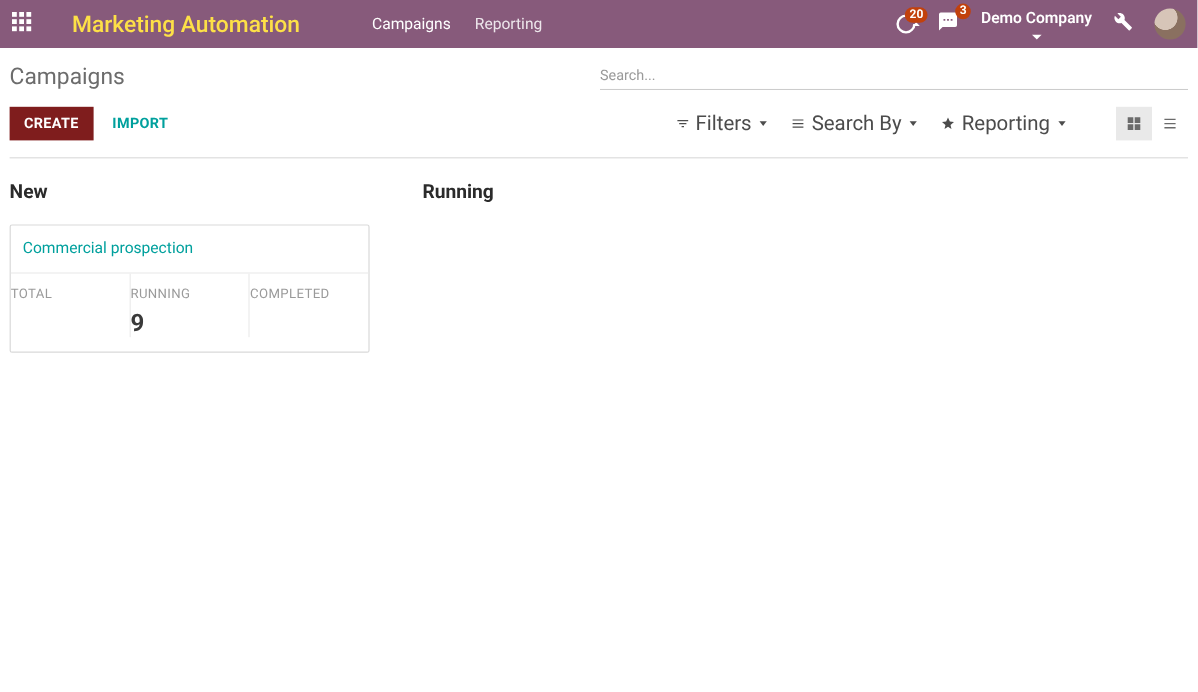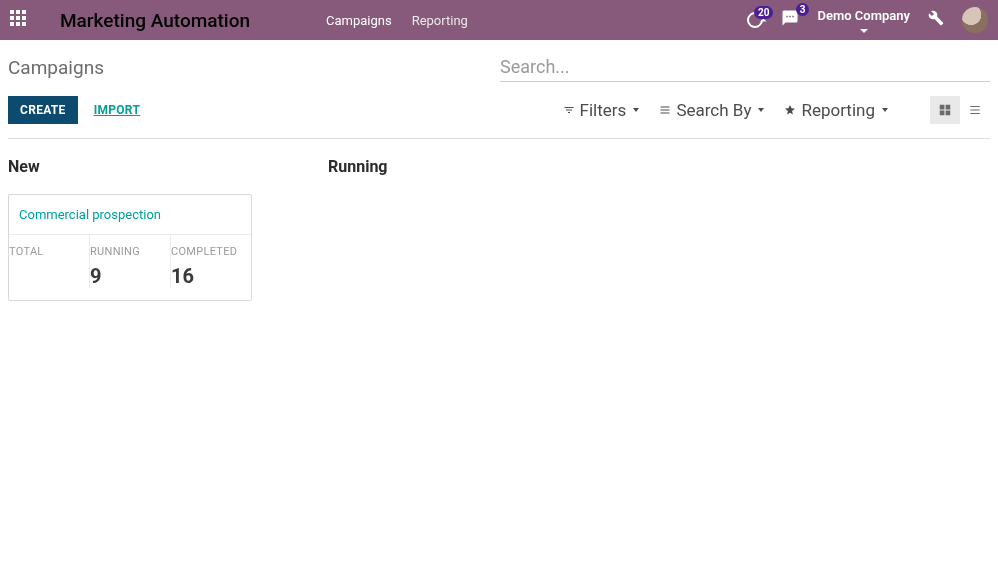--- a/index.html
+++ b/index.html
@@ -2,62 +2,62 @@
 <html><head>
   <meta charset="utf-8">
   <style>
     * { margin: 0; padding: 0; box-sizing: border-box; font-family: -apple-system, BlinkMacSystemFont, "Segoe UI", Roboto, sans-serif; }
     body { background: #fff; width: 998px; height: 577px; overflow: hidden; }
 
     
     .topnav { background: #875A7B; height: 40px; display: flex; align-items: center; color: #fff; padding: 0 10px 0 8px; }
     .apps-icon { width: 20px; height: 20px; display: grid; grid-template-columns: repeat(3,4px); grid-template-rows: repeat(3,4px); gap: 2px; cursor: pointer; margin-left: 2px; margin-right: 30px; }
     .apps-icon span { background: #fff; width: 4px; height: 4px; }
-    .brand { font-size: 19px; font-weight: 500; color: #000000; margin-right: 76px; }
+    .brand { font-size: 19px; font-weight: 500; color: #fde047; margin-right: 60px; }
     .nav-links { display: flex; gap: 20px; }
     .nav-link { color: rgba(255,255,255,.85); font-size: 13px; cursor: pointer; }
     .nav-link.active { color: #fff; }
     .nav-spacer { flex: 1; }
     .nav-right { display: flex; align-items: center; gap: 18px; }
     .badge-wrap { position: relative; display: flex; align-items: center; cursor: pointer; }
     .timer-icon { width: 16px; height: 16px; border: 2px solid #fff; border-top-color: transparent; border-radius: 50%; transform: rotate(45deg); position: relative; }
     .timer-icon::after { content:''; position:absolute; top:-4px; right:-2px; border:3px solid transparent; border-bottom-color:#fff; transform: rotate(-45deg);}
     .chat-icon svg { width:18px; height:18px; fill:#fff; }
-    .badge { position: absolute; top: -6px; right: -10px; background: #4c1d95; color:#fff; font-size:10px; font-weight:700; padding:1px 4px; border-radius:8px; line-height:1.1; }
+    .badge { position: absolute; top: -6px; right: -10px; background: #c2410c; color:#fff; font-size:10px; font-weight:700; padding:1px 4px; border-radius:8px; line-height:1.1; }
     .company-switch { display:flex; align-items:center; gap:6px; font-size:13px; font-weight:600; color:#fff; cursor:pointer;flex-direction:column; }
     .caret-down { width:0;height:0;border-left:4px solid transparent;border-right:4px solid transparent;border-top:4px solid #fff; }
     .debug-icon svg { width:16px; height:16px; fill:#fff; cursor:pointer; }
     .avatar { width:26px; height:26px; border-radius:50%; background: radial-gradient(circle at 35% 30%, #d7c5b8 0 40%, #8a7060 42% 100%); cursor:pointer; }
 
     
     .ctrlbar { padding: 12px 8px 0 8px; }
     .row1 { display:flex; align-items:center; }
     .breadcrumb { color:#6c6c6c; font-size:19px; font-weight:400; }
     .search-wrap { margin-left:auto; width:490px; border-bottom:1px solid #ccc; }
-    .search-input { width:100%; border:none; outline:none; font-size:18px; padding:4px 0; color:#555; }
+    .search-input { width:100%; border:none; outline:none; font-size:12px; padding:4px 0; color:#555; }
     .search-input::placeholder { color:#9a9a9a; }
     .row2 { display:flex; align-items:center; margin-top:14px; }
-    .btn-create { background:#0c4a6e; color:#fff; border:none; font-weight:700; font-size:12px; padding:7px 12px; cursor:pointer; letter-spacing:.3px; }
-    .btn-import { background:none; color:#00A09D; border:none; font-weight:700; font-size:12px; padding:7px 12px; cursor:pointer; letter-spacing:.3px; margin-left:4px;text-decoration:underline; }
+    .btn-create { background:#7f1d1d; color:#fff; border:none; font-weight:700; font-size:12px; padding:7px 12px; cursor:pointer; letter-spacing:.3px; }
+    .btn-import { background:none; color:#00A09D; border:none; font-weight:700; font-size:12px; padding:7px 12px; cursor:pointer; letter-spacing:.3px; margin-left:4px; }
     .filters-group { margin-left:auto; display:flex; gap:20px; align-items:center; }
     .filter-dd { display:flex; align-items:center; gap:5px; color:#4c4c4c; font-size:17px; cursor:pointer; }
     .filter-dd svg { width:12px; height:12px; fill:#4c4c4c; }
     .mini-caret { width:0;height:0;border-left:3px solid transparent;border-right:3px solid transparent;border-top:4px solid #4c4c4c; margin-left:2px;}
     .view-switch { display:flex; margin-left:22px; }
     .view-btn { width:30px; height:28px; display:flex; align-items:center; justify-content:center; cursor:pointer; background:#fff; }
     .view-btn.active { background:#e9e9e9; }
     .view-btn svg { width:14px; height:14px; fill:#6b6b6b; }
 
     .divider { border-top:1px solid #dcdcdc; margin-top:14px; }
 
     
-    .kanban { display:flex; padding:18px 8px 0 8px; }
+    .kanban { display:flex; padding:18px 8px 0 8px; gap:24px; }
     .col { width:320px; }
     .col-title { font-size:16px; font-weight:700; color:#2b2b2b; margin-bottom:18px; }
-    .card { border:1px solid #d9d9d9; border-radius:2px; padding:12px 0 12px 0; width:244px; cursor:pointer; background:#fff; }
+    .card { border:1px solid #d9d9d9; border-radius:2px; padding:12px 0 12px 0; width:300px; cursor:pointer; background:#fff; }
     .card-title { color:#00A09D; font-size:13px; padding:0 10px 12px 10px; border-bottom:1px solid #ececec; }
     .card-stats { display:flex; }
     .stat { flex:1; text-align:left; padding:10px 0 0 0; }
     .stat + .stat { border-left:1px solid #ececec; }
     .stat-label { color:#9a9a9a; font-size:11px; letter-spacing:.3px; }
     .stat-value { color:#3a3a3a; font-size:20px; font-weight:700; margin-top:6px; }
   </style>
 </head>
 <body>
 
@@ -165,21 +165,20 @@
       <div class="card-stats">
         <div class="stat">
           <div class="stat-label">TOTAL</div>
         </div>
         <div class="stat">
           <div class="stat-label">RUNNING</div>
           <div class="stat-value">9</div>
         </div>
         <div class="stat">
           <div class="stat-label">COMPLETED</div>
-          <div class="stat-value">16</div>
         </div>
       </div>
     </div>
   </div>
 
   <div class="col">
     <div class="col-title">Running</div>
   </div>
 
 </div>

